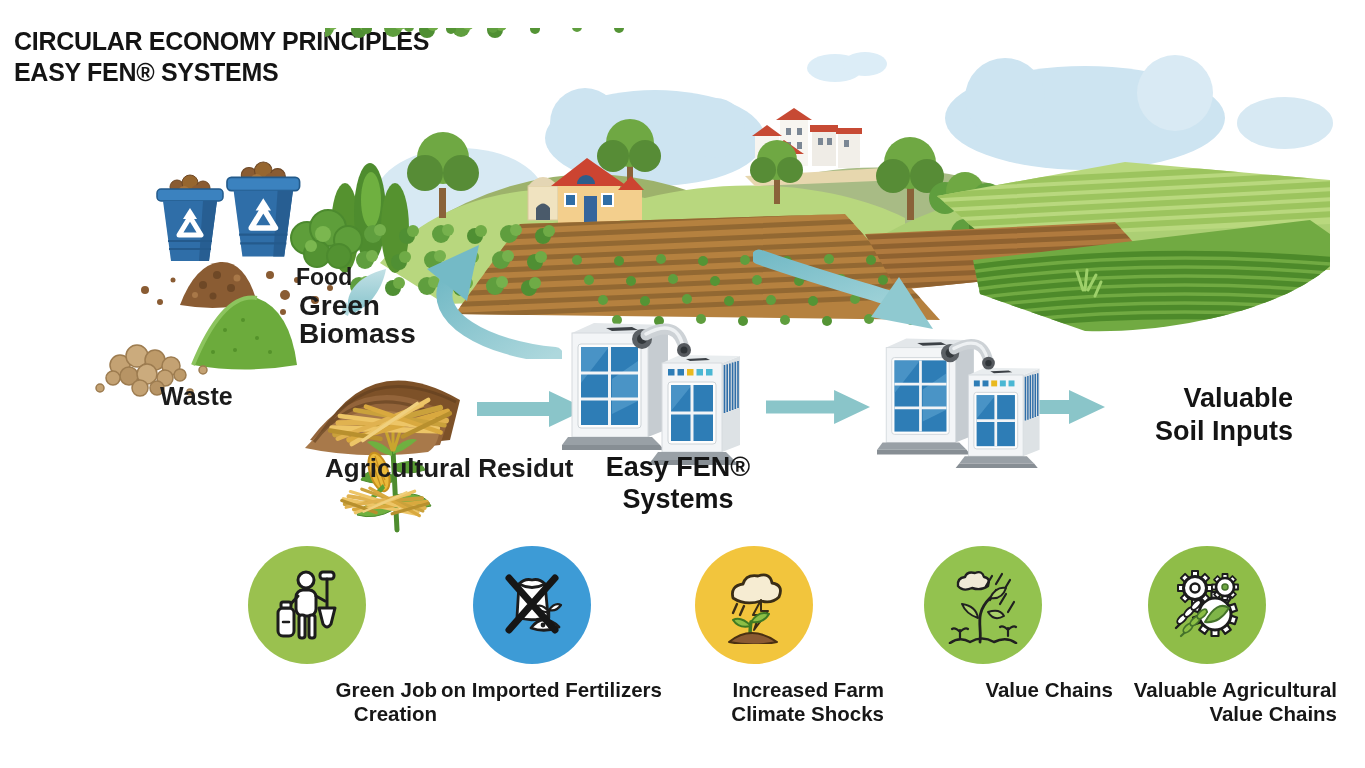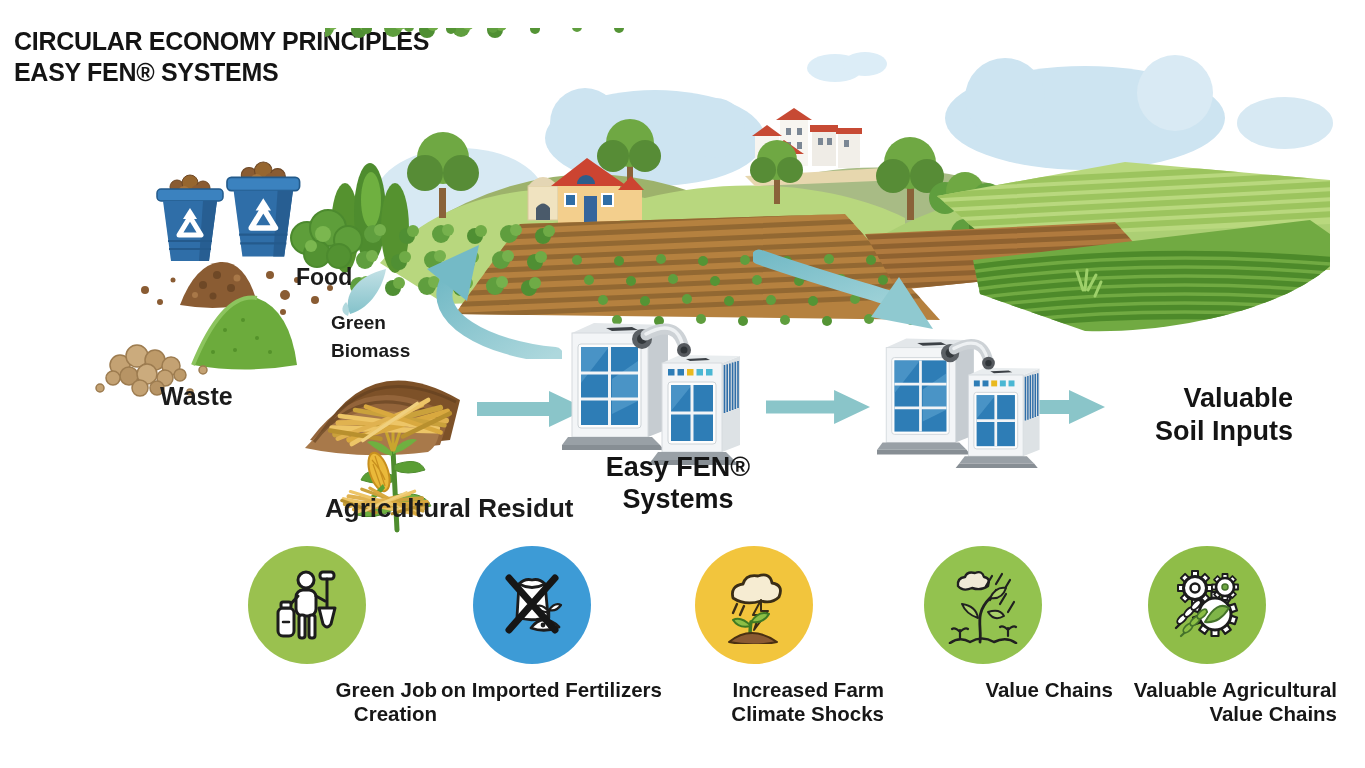--- a/index.html
+++ b/index.html
@@ -2,23 +2,23 @@
 <html><head>
 <meta charset="utf-8">
 <style>
   html,body{margin:0;padding:0;background:#fff;}
   .canvas{position:relative;width:1365px;height:768px;background:#fff;overflow:hidden;
           font-family:"Liberation Sans",sans-serif;color:#1b1b1b;padding-left:12px;}
   .abs{position:absolute;}
   .title{left:14px;top:26px;font-size:25px;font-weight:700;line-height:31px;letter-spacing:-0.3px;color:#141414;}
   .in-label{font-weight:600;color:#1b1b1b;}
   .lbl-food{left:296px;top:264px;font-size:23px;}
-  .lbl-gb{left:299px;top:309px;font-size:19px;line-height:28px;margin-left:32px;}
+  .lbl-gb{left:299px;top:292px;font-size:28px;line-height:28px;}
   .lbl-waste{left:160px;top:382px;font-size:25px;}
-  .lbl-agri{left:325px;top:453px;font-size:26px;margin-top:40px;}
+  .lbl-agri{left:325px;top:453px;font-size:26px;}
   .proc-label{left:558px;top:451px;width:240px;text-align:center;font-size:27px;font-weight:700;line-height:32px;color:#141414;}
   .out-label{left:1103px;top:382px;width:190px;text-align:right;font-size:27px;font-weight:700;line-height:33px;color:#141414;}
   .benefit{top:546px;width:260px;text-align:right;}
   .b-circle{width:118px;height:118px;border-radius:50%;margin:0 auto;display:flex;align-items:center;justify-content:center;}
   .b-label{margin-top:14px;font-size:20.5px;font-weight:700;line-height:23.5px;color:#171717;}
   .b-label div:empty{display:none;}
   svg{display:block;}
 </style>
 </head>
 <body>

